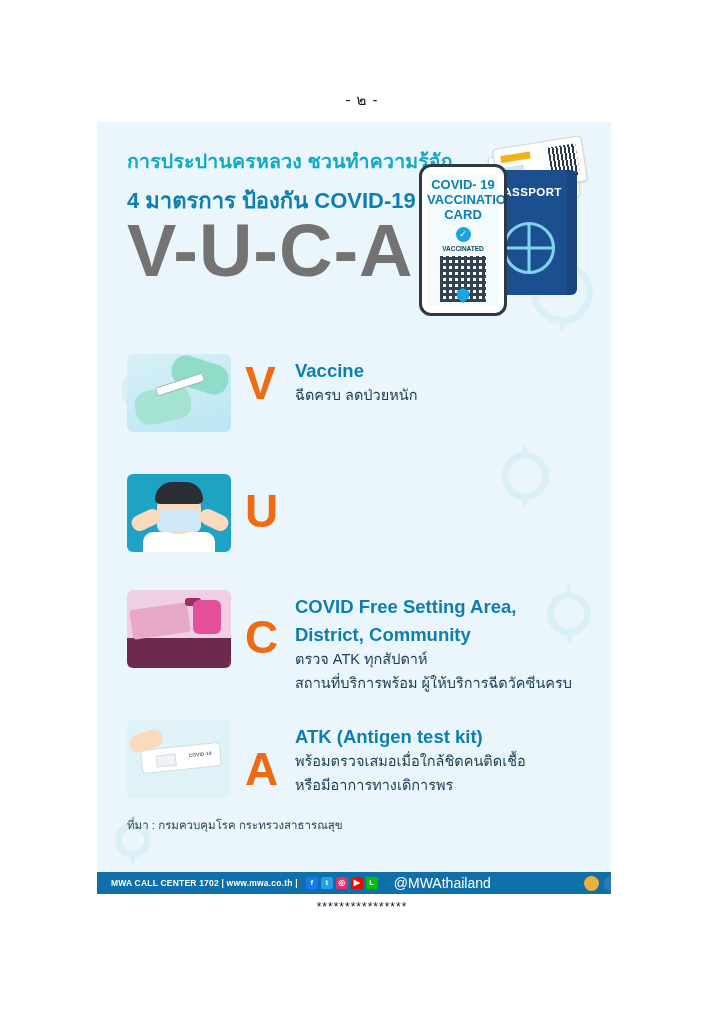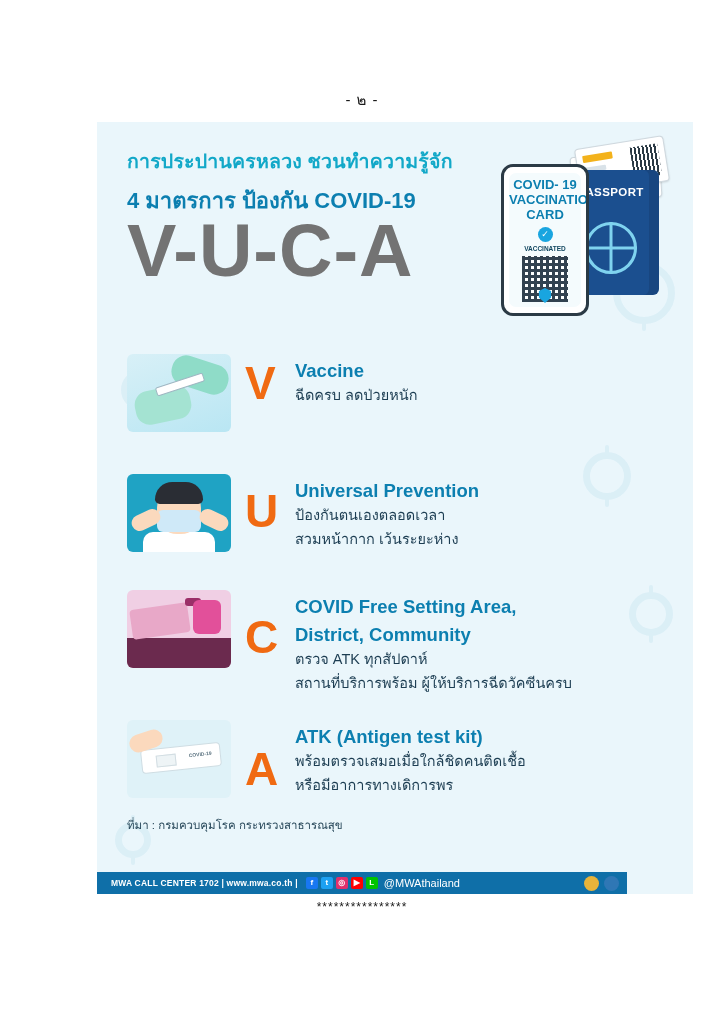--- a/index.html
+++ b/index.html
@@ -10,21 +10,21 @@
     position:relative;
     overflow:hidden;
   }
   .page-number{
     position:absolute;top:88px;left:0;width:724px;
     text-align:center;font-size:15px;color:#1a1a1a;
     letter-spacing:1px;
   }
   .poster{
     position:absolute;left:97px;top:122px;
-    width:596px;height:772px;
+    width:514px;height:772px;
     background:#eaf6fb;
     overflow:hidden;
   }
   
   .virus{
     position:absolute;border-radius:50%;
     border:7px solid #d9eef6;
     opacity:.85;
   }
   .virus::before,.virus::after{
@@ -189,21 +189,21 @@
   .footer .socials{display:flex;align-items:center;margin-left:8px;gap:3px;}
   .sico{
     width:12px;height:12px;border-radius:2px;background:#fff;
     color:#0f6fa8;font-size:8px;line-height:12px;text-align:center;font-weight:bold;
   }
   .sico.fb{background:#1877f2;color:#fff;}
   .sico.tw{background:#1da1f2;color:#fff;}
   .sico.ig{background:#e1306c;color:#fff;}
   .sico.yt{background:#ff0000;color:#fff;}
   .sico.li{background:#00c300;color:#fff;}
-  .footer .handle{margin-left:6px;font-size:11px;}
+  .footer .handle{margin-left:16px;font-size:14px;}
   .footer .logos{margin-left:auto;margin-right:8px;display:flex;gap:5px;}
   .flogo{width:15px;height:15px;border-radius:50%;background:#e8b33a;}
   .flogo.b{background:#2f77b5;}
   .asterisks{
     position:absolute;left:0;top:900px;width:724px;text-align:center;
     font-size:12px;letter-spacing:1px;color:#1a1a1a;
   }
 </style>
 </head>
 <body>
@@ -266,25 +266,20 @@
   <div class="row" style="top:352px;height:92px;">
     <div class="thumb th-mask">
       <div class="body"></div>
         <div class="face"></div>
         <div class="hair"></div>
       <div class="mask"></div>
         <div class="arm"></div>
         <div class="arm2"></div>
     </div>
     <div class="letter" style="top:14px;">U</div>
-    <div class="txt">
-      <div class="t-title">Universal Prevention</div>
-      <div class="t-sub">ป้องกันตนเองตลอดเวลา</div>
-      <div class="t-sub">สวมหน้ากาก เว้นระยะห่าง</div>
-    </div>
   </div>
 
   <div class="row" style="top:468px;height:100px;">
     <div class="thumb th-spray">
       <div class="table"></div>
         <div class="board"></div>
         <div class="nozzle"></div>
         <div class="bottle"></div>
     </div>
     <div class="letter" style="top:24px;">C</div>

